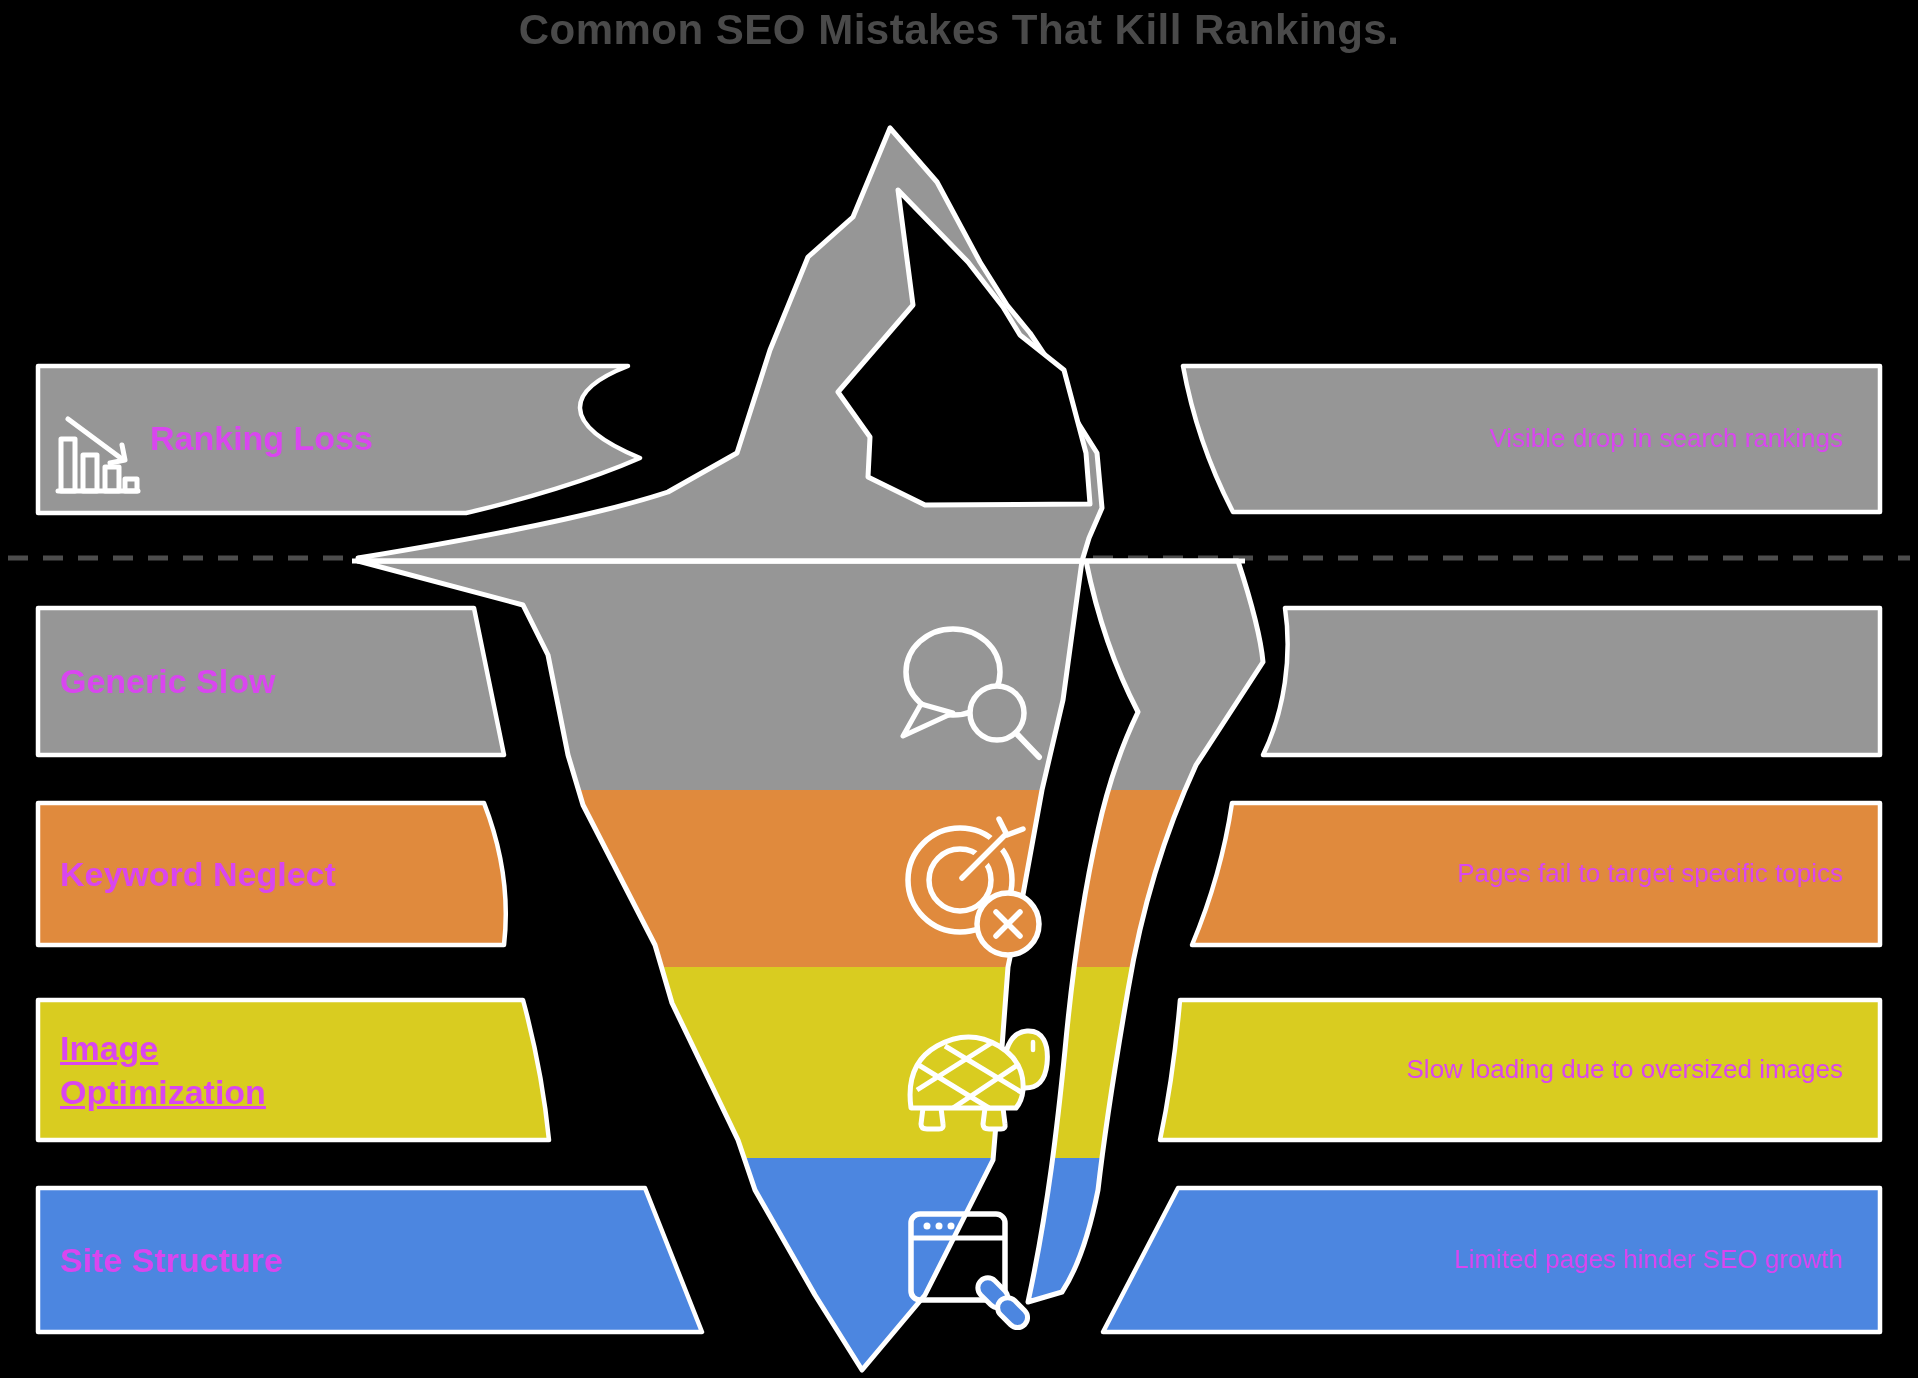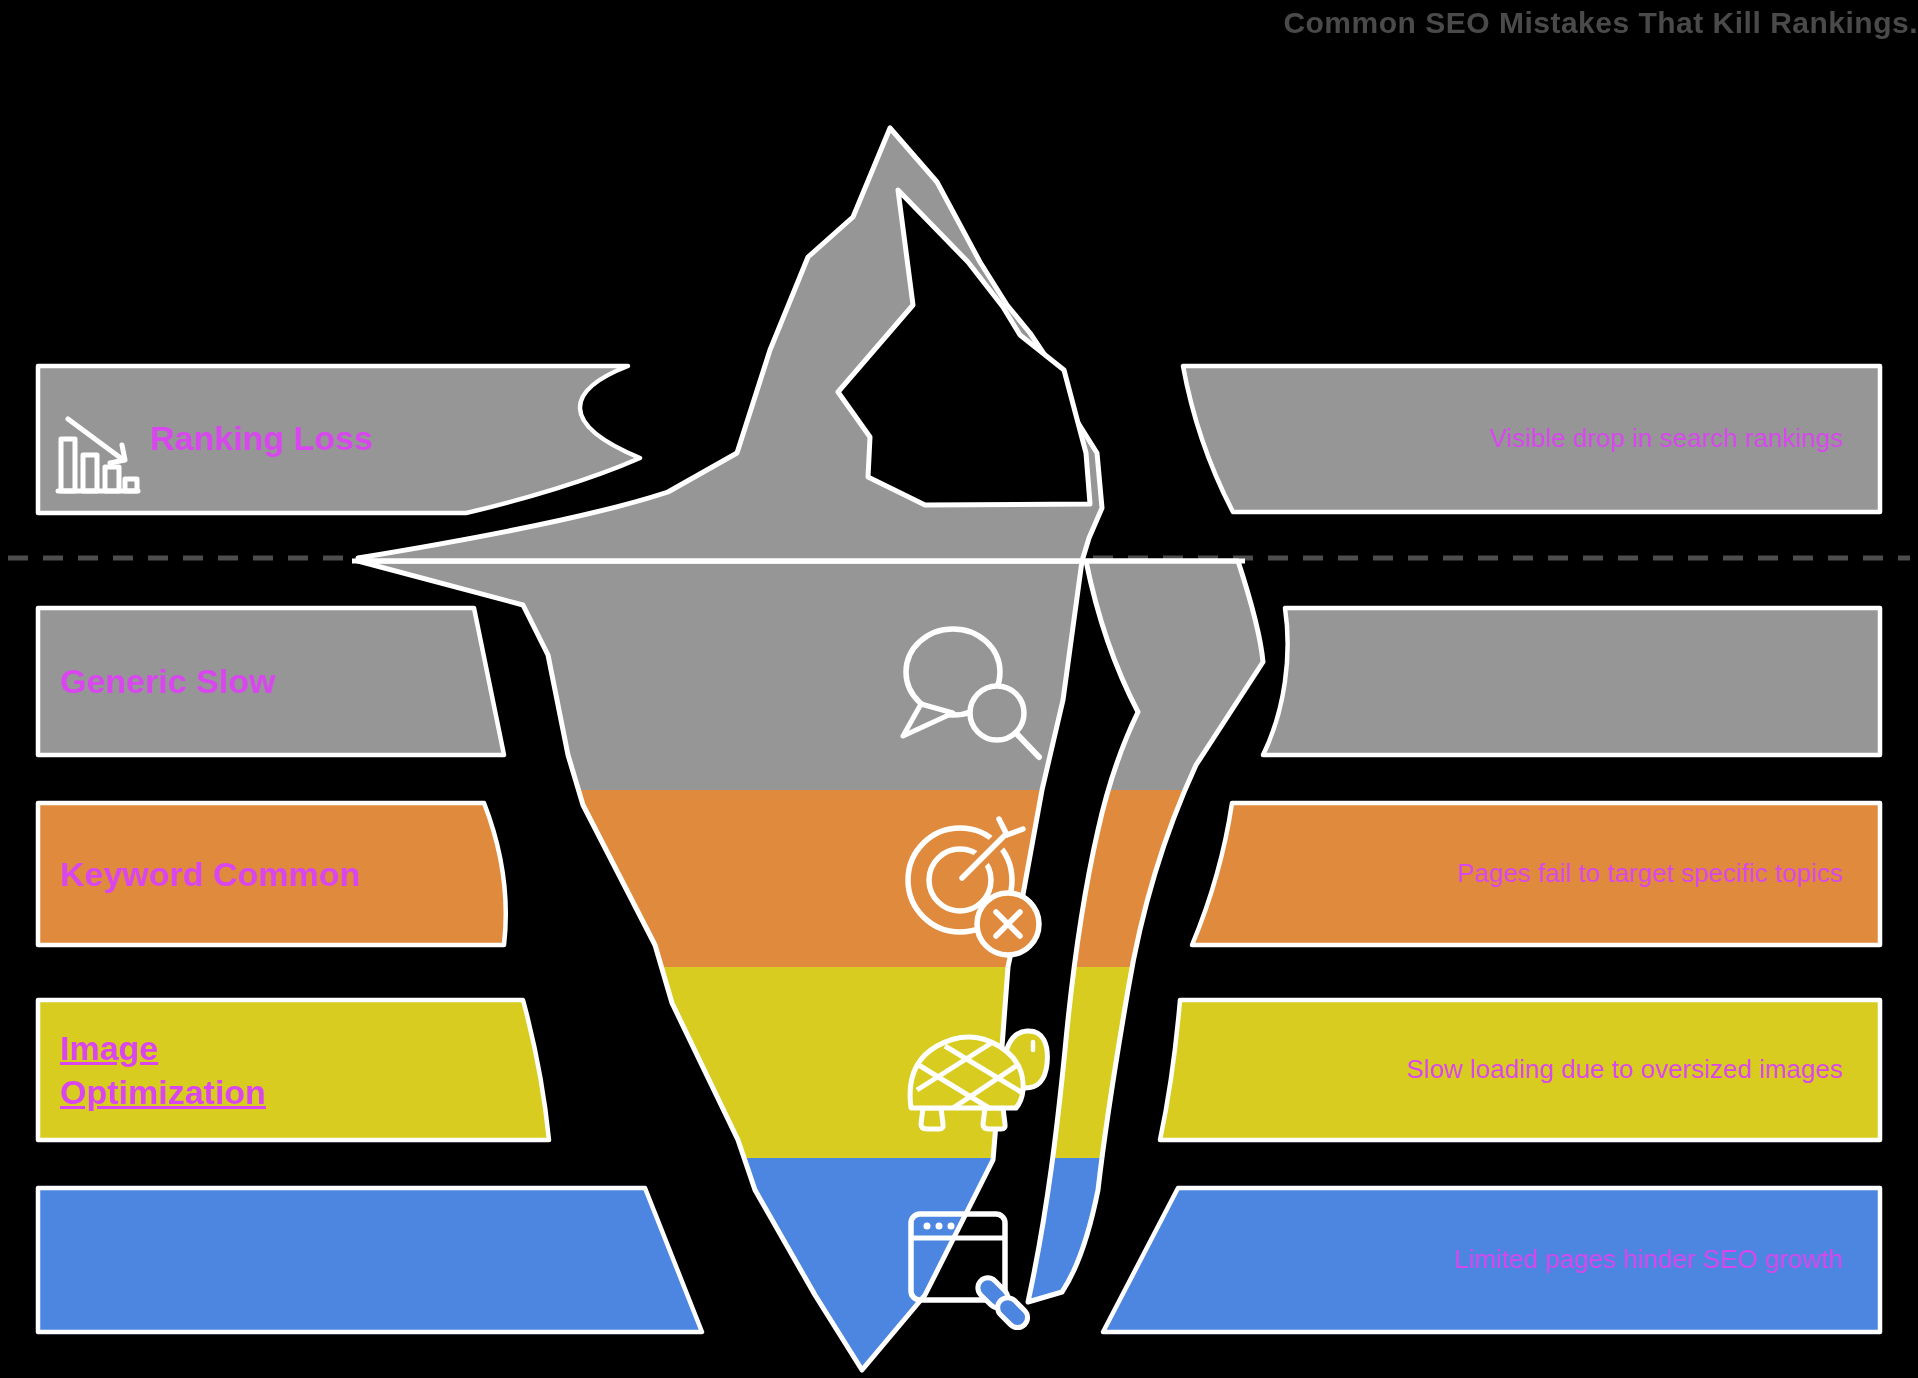--- a/index.html
+++ b/index.html
@@ -5,22 +5,22 @@
   html,body{margin:0;padding:0;background:#000;}
   .canvas{
     position:relative;
     width:1918px;height:1378px;
     background:#000;
     overflow:hidden;
     font-family:"Liberation Sans", sans-serif;
   }
   .title{
     position:absolute;top:6px;left:0;width:100%;
-    text-align:right;
-    font-size:30px;font-weight:bold;
+    text-align:center;
+    font-size:42px;font-weight:bold;
     color:#4A4A4A;
     letter-spacing:0.5px;
   }
   svg.layer{position:absolute;left:0;top:0;}
   .rowtext{
     position:absolute;
     display:flex;align-items:center;
     color:#d946ef;
   }
   .label{
@@ -125,21 +125,22 @@
       <circle cx="46" cy="26" r="3.5" fill="#fff"></circle>
       <g transform="translate(97,102) rotate(45)">
         <rect x="-30" y="-10" width="34" height="20" rx="10" stroke="#fff" stroke-width="5" fill="#4C86E0"></rect>
         <rect x="-2" y="-10" width="34" height="20" rx="10" stroke="#fff" stroke-width="5" fill="#4C86E0"></rect>
       </g>
     </g>
   </svg>
 
   <div class="rowtext label" style="left:150px;top:365px;height:147px;width:420px;">Ranking Loss</div>
   <div class="rowtext label" style="left:60px;top:608px;height:147px;width:420px;">Generic Slow</div>
-  <div class="rowtext label" style="left:60px;top:803px;height:142px;width:430px;">Keyword Common</div>
+  <div class="rowtext label" style="left:60px;top:803px;height:142px;width:430px;">Keyword Neglect</div>
   <div class="rowtext label" style="left:60px;top:1000px;height:140px;width:270px;text-decoration:underline;">Image Optimization</div>
+  <div class="rowtext label" style="left:60px;top:1188px;height:144px;width:430px;">Site Structure</div>
 
   <div class="rowtext desc" style="right:75px;top:365px;height:147px;width:460px;">Visible drop in search rankings</div>
   <div class="rowtext desc" style="right:75px;top:803px;height:142px;width:460px;">Pages fail to target specific topics</div>
   <div class="rowtext desc" style="right:75px;top:1000px;height:140px;width:460px;">Slow loading due to oversized images</div>
   <div class="rowtext desc" style="right:75px;top:1188px;height:144px;width:460px;">Limited pages hinder SEO growth</div>
 
 </div>
 
 </body></html>

